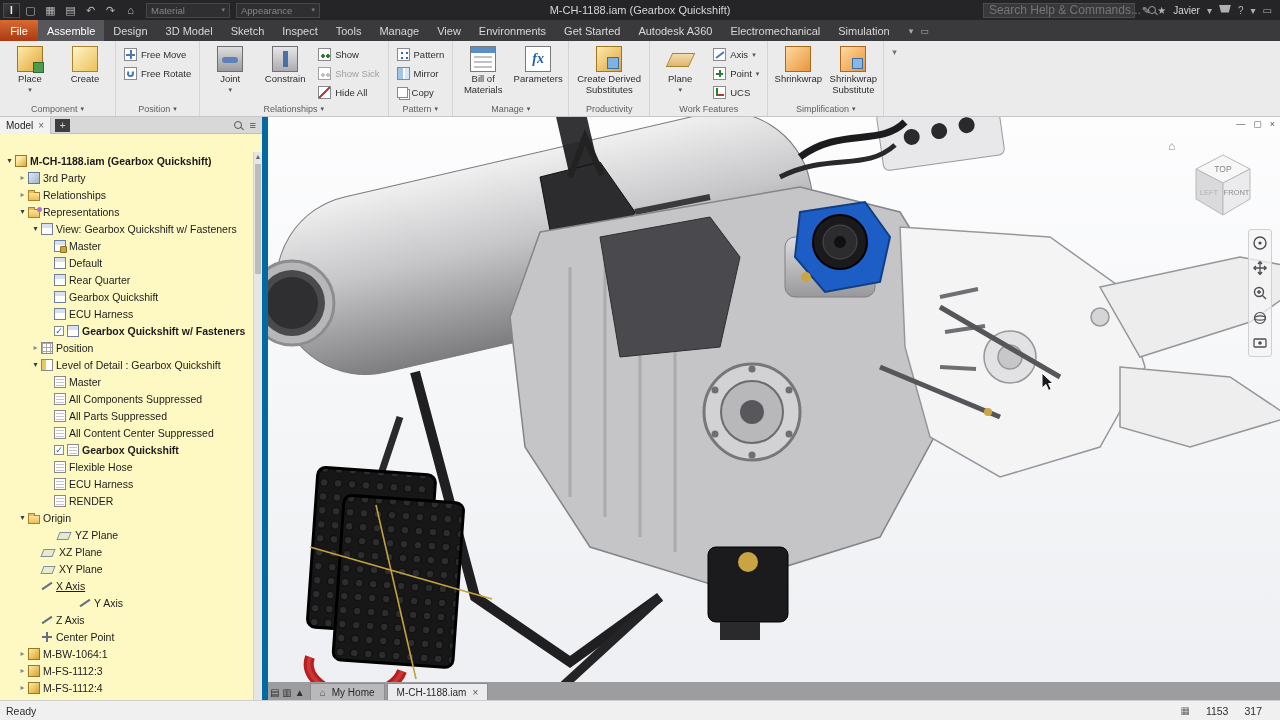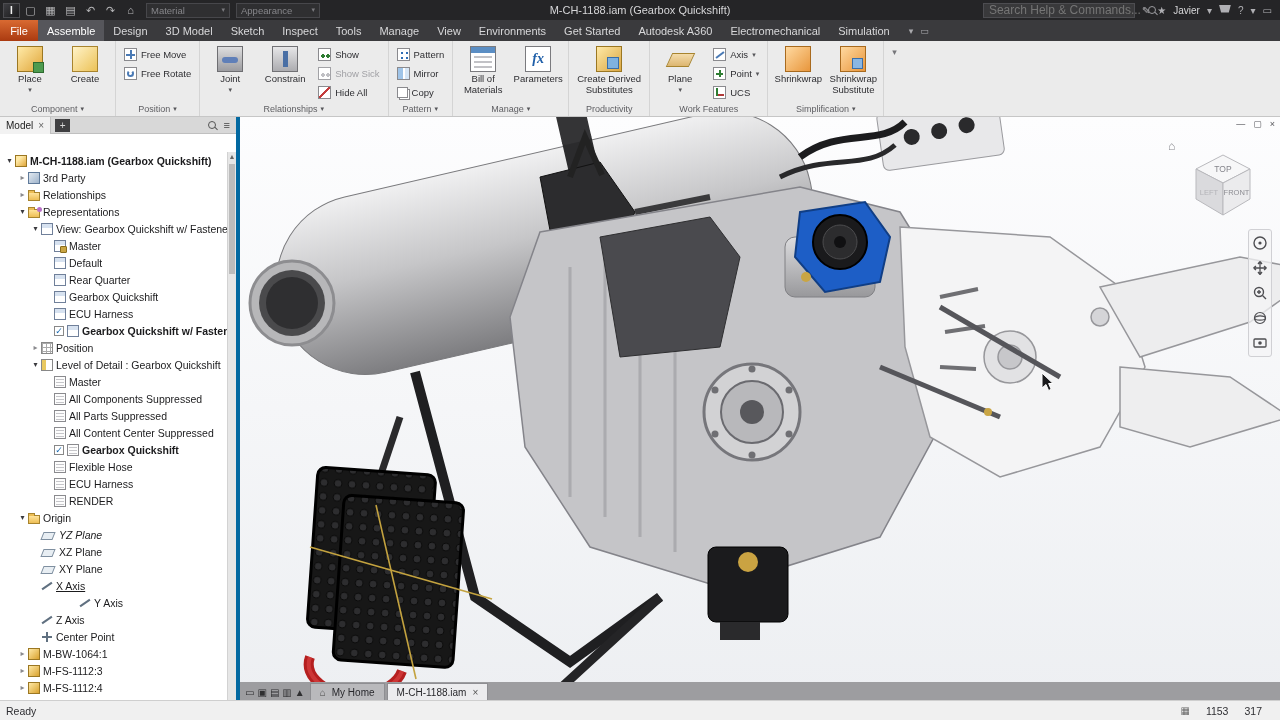--- a/index.html
+++ b/index.html
@@ -80,21 +80,21 @@
 .mirror-icon{background:linear-gradient(90deg,#9fc4e8 0 5px,#fff 5px 7px,#d6e6f6 7px);border:1px solid #8a8a8e}
 .copy-icon{background:#fff;border:1px solid #8a8a8e;box-shadow:2px 2px 0 -1px #fff,2px 2px 0 0 #8a8a8e;width:11px;height:11px}
 .axis-small-icon{background:#fff;border:1px solid #8a8a8e}
 .axis-small-icon::before{content:"";position:absolute;left:1px;top:5px;width:10px;height:2px;background:#4a7ab5;transform:rotate(-38deg)}
 .point-small-icon{background-color:#fff;border:1px solid #8a8a8e;background-image:linear-gradient(#2e7d32,#2e7d32),linear-gradient(#2e7d32,#2e7d32);background-size:7px 2px,2px 7px;background-position:center;background-repeat:no-repeat}
 .ucs-icon{background:#fff;border:1px solid #8a8a8e}
 .ucs-icon::before{content:"";position:absolute;left:2px;bottom:2px;width:8px;height:2px;background:#b03a3a}
 .ucs-icon::after{content:"";position:absolute;left:2px;bottom:2px;width:2px;height:8px;background:#2e7d32}
 
 
-.browser{position:absolute;left:0;top:117px;width:240px;bottom:20px;background:#ffffff;border-right:4px solid #0369a1;z-index:20}
+.browser{position:absolute;left:0;top:117px;width:268px;bottom:20px;background:#fef9c3;border-right:6px solid #0369a1;z-index:20}
 .panelbar{height:17px;background:#d8d8d8;border-bottom:1px solid #c0c0c0;display:flex;align-items:center}
 .paneltab{height:17px;background:#f2f2f2;display:flex;align-items:center;padding:0 6px;font-size:10px;color:#222;border-right:1px solid #c0c0c0;gap:5px;cursor:pointer}
 .ptab-close{color:#666;font-size:10px;cursor:pointer}
 .panel-add{width:15px;height:13px;background:#3e3e40;color:#d8d8d8;font-size:10px;display:flex;align-items:center;justify-content:center;margin-left:4px;cursor:pointer}
 .panelbar-right{margin-left:auto;display:flex;align-items:center;gap:8px;padding-right:6px}
 .pb-menu{color:#444;font-size:11px;cursor:pointer}
 .modetabs{height:17px;display:flex;align-items:center;padding:0 7px;gap:6px;background:#f6f6f6;border-bottom:1px solid #e2e2e2;font-size:10px}
 .mode-active{color:#0c7d9e;cursor:pointer}
 .mode-sep{color:#b8b8b8}
 .mode-inactive{color:#4a4a4e;cursor:pointer}
@@ -501,21 +501,21 @@
         <div class="trow" style="padding-left: 43px;">
           <span class="tarrow"></span>
           <span class="tic lod-icon"></span>
           <span class="tlabel">RENDER</span>
         </div>
         <div class="trow" style="padding-left: 17px;">
           <span class="tarrow exp">▾</span>
           <span class="tic origin-folder-icon"></span>
           <span class="tlabel">Origin</span>
         </div>
-        <div class="trow" style="padding-left: 30px; font-style: italic;">
+        <div class="trow" style="padding-left: 46px;">
           <span class="tarrow"></span>
           <span class="tic plane-icon"></span>
           <span class="tlabel">YZ Plane</span>
         </div>
         <div class="trow" style="padding-left: 30px;">
           <span class="tarrow"></span>
           <span class="tic plane-icon"></span>
           <span class="tlabel">XZ Plane</span>
         </div>
         <div class="trow" style="padding-left: 30px;">

